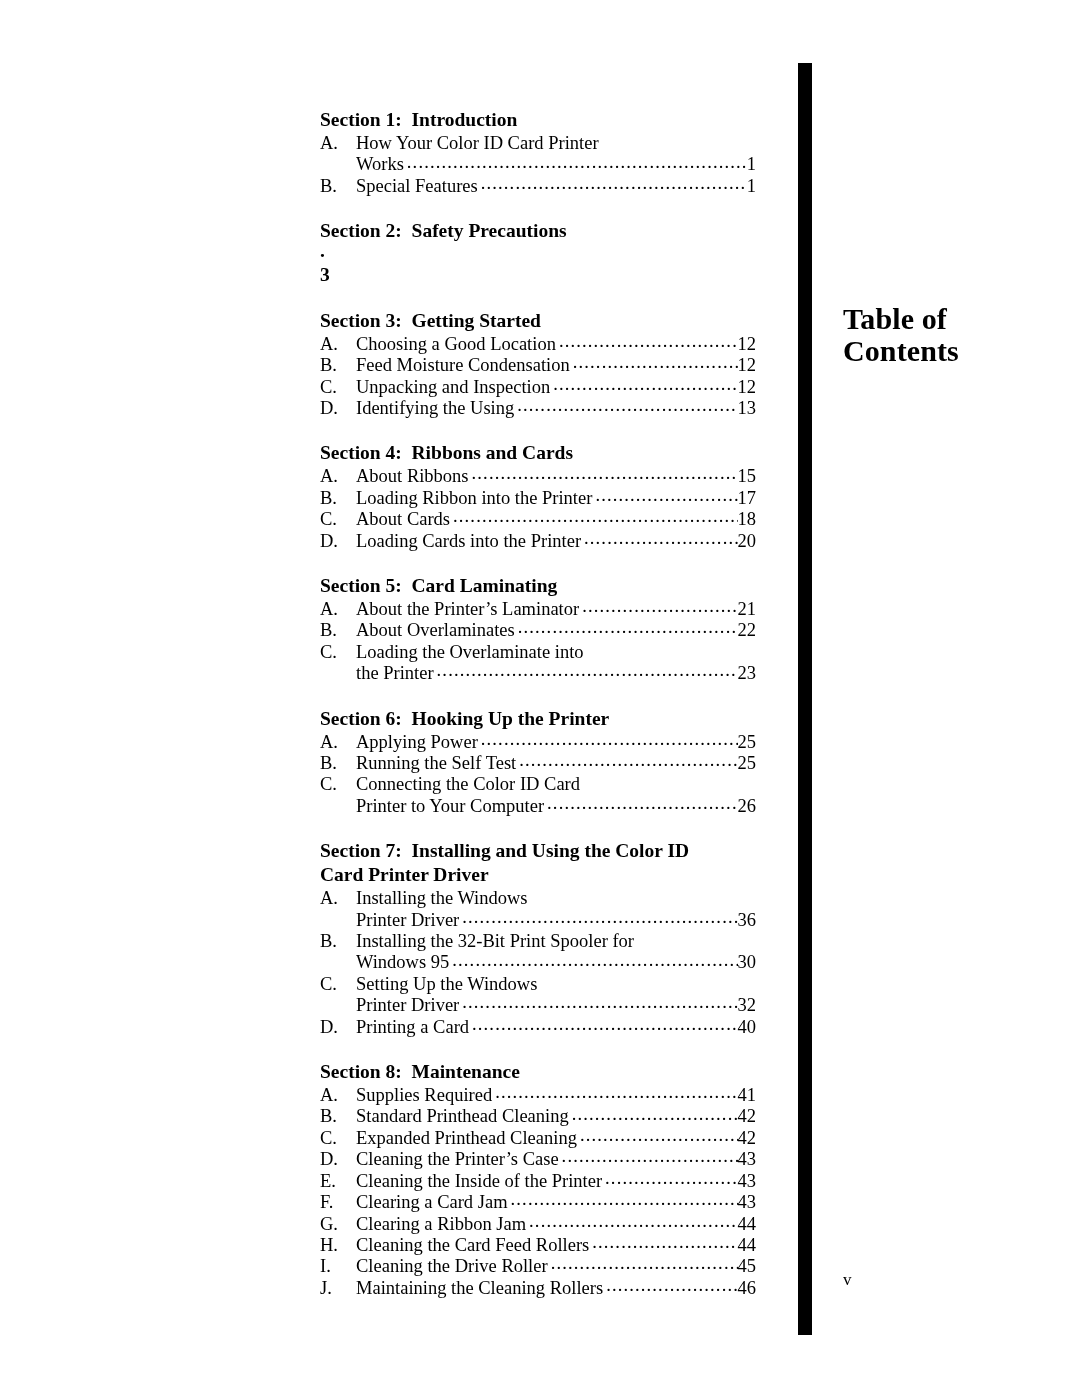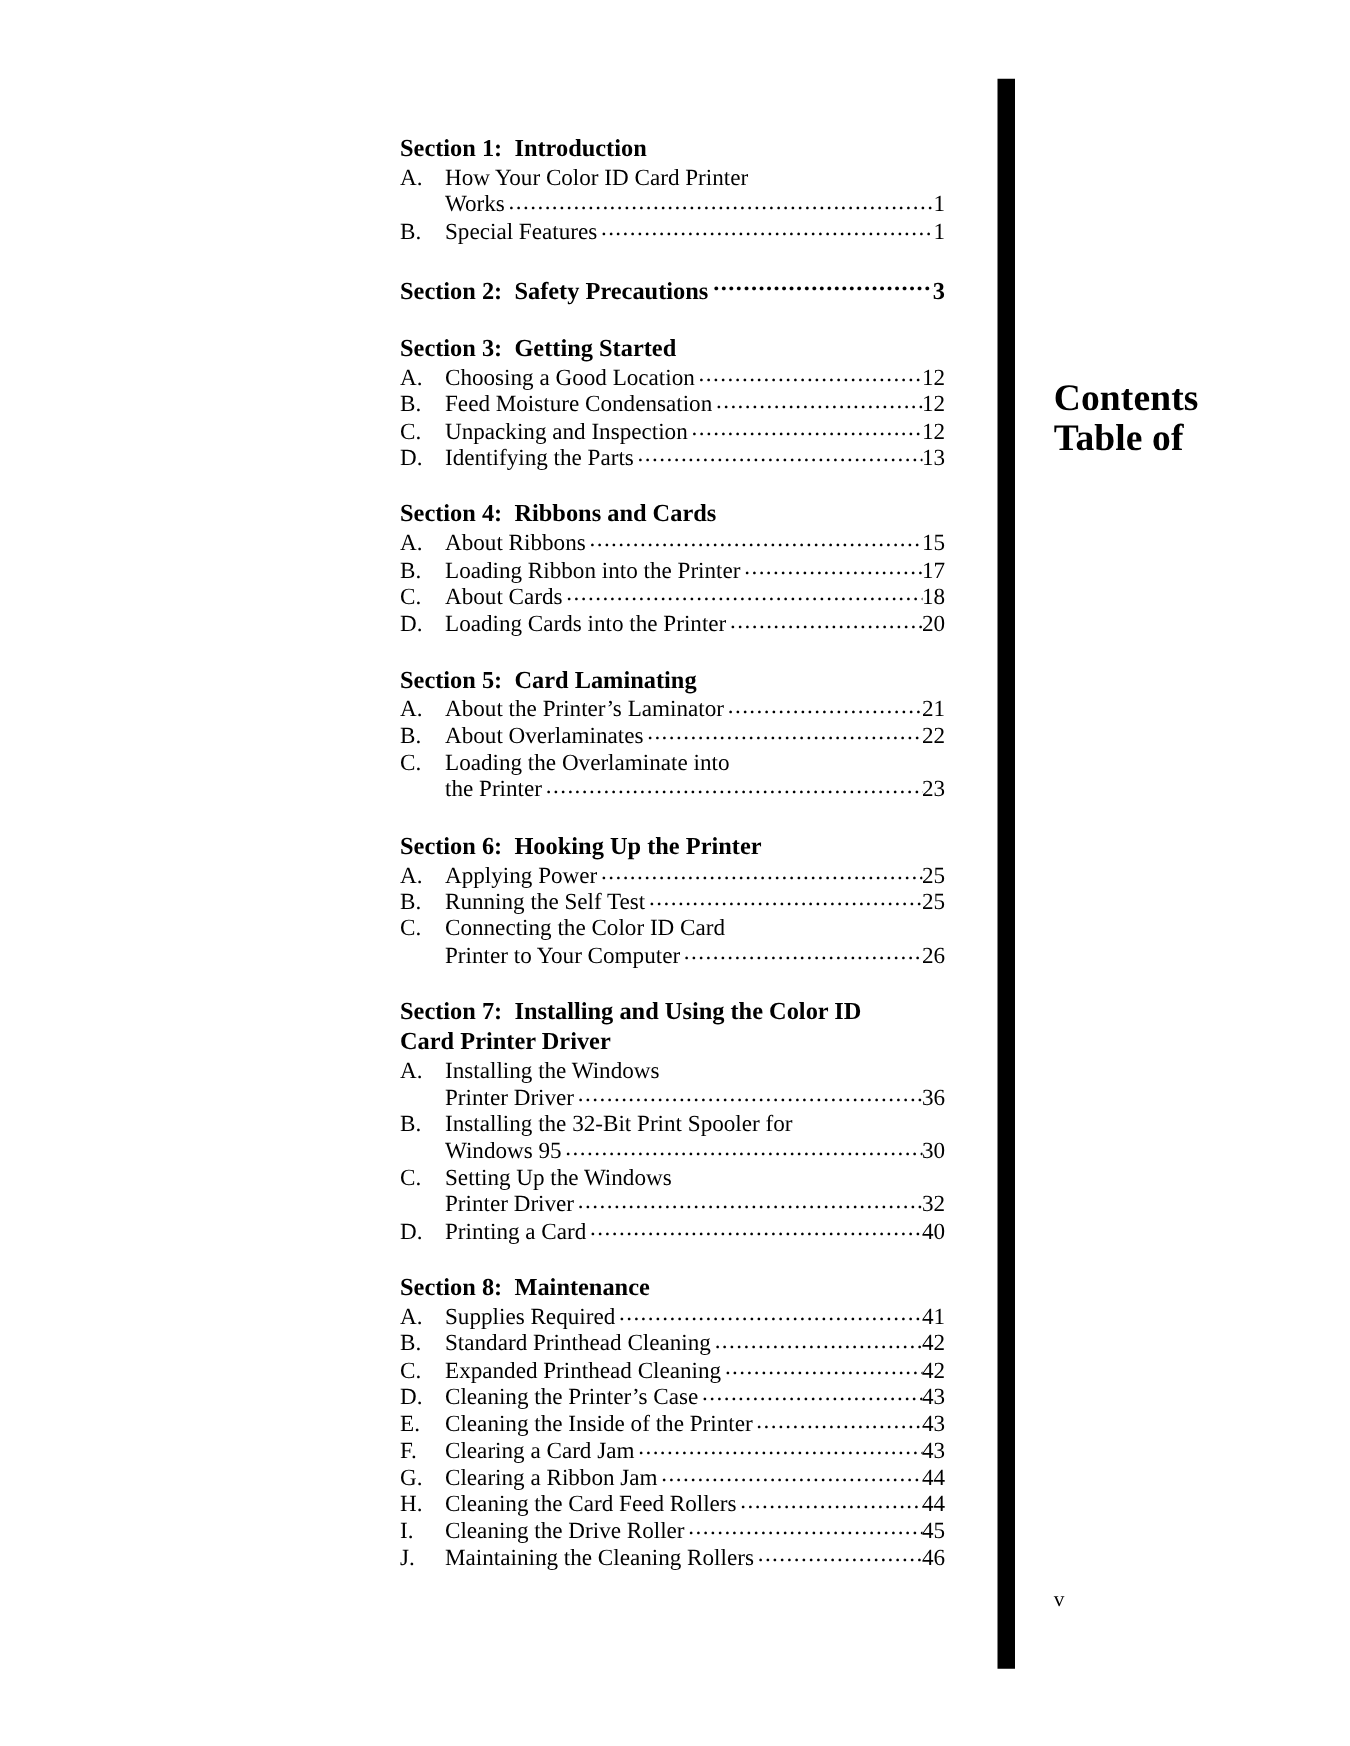--- a/index.html
+++ b/index.html
@@ -78,20 +78,21 @@
     font-weight: bold;
     line-height: 24px;
     margin: 0 0 1px 0;
     position: relative;
   }
   
   .section-head.with-leader {
     display: flex;
     align-items: baseline;
     width: 100%;
+    flex-direction: column;
   }
   .section-head .head-text {
     white-space: pre-wrap;
   }
   .section-head.with-leader .head-text {
     flex: 0 0 auto;
     padding-right: 4px;
   }
 
   .entries {
@@ -155,22 +156,22 @@
   }
 </style>
 </head>
 <body>
 
 <div class="page">
 
   <div class="side-rule"></div>
 
   <div class="page-title">
+    <span class="tl">Table of</span>
     <span class="tl">Contents</span>
-    <span class="tl">Table of</span>
   </div>
 
   <div class="folio">v</div>
 
   <div class="toc" id="toc-root">
       <div class="section">
         <div class="section-head"><span class="head-text">Section 1:  Introduction</span></div>
         <ul class="entries">
           <li class="entry nodots">
             <span class="marker">A.</span>
@@ -226,21 +227,21 @@
             <span class="marker">C.</span>
             <span class="body">
               <span class="title">Unpacking and Inspection</span>
               <span class="leader"></span>
               <span class="pageno">12</span>
             </span>
           </li>
           <li class="entry">
             <span class="marker">D.</span>
             <span class="body">
-              <span class="title">Identifying the Parts</span>
+              <span class="title">Identifying the Using</span>
               <span class="leader"></span>
               <span class="pageno">13</span>
             </span>
           </li>
         </ul>
       </div>
       <div class="section">
         <div class="section-head"><span class="head-text">Section 4:  Ribbons and Cards</span></div>
         <ul class="entries">
           <li class="entry">

